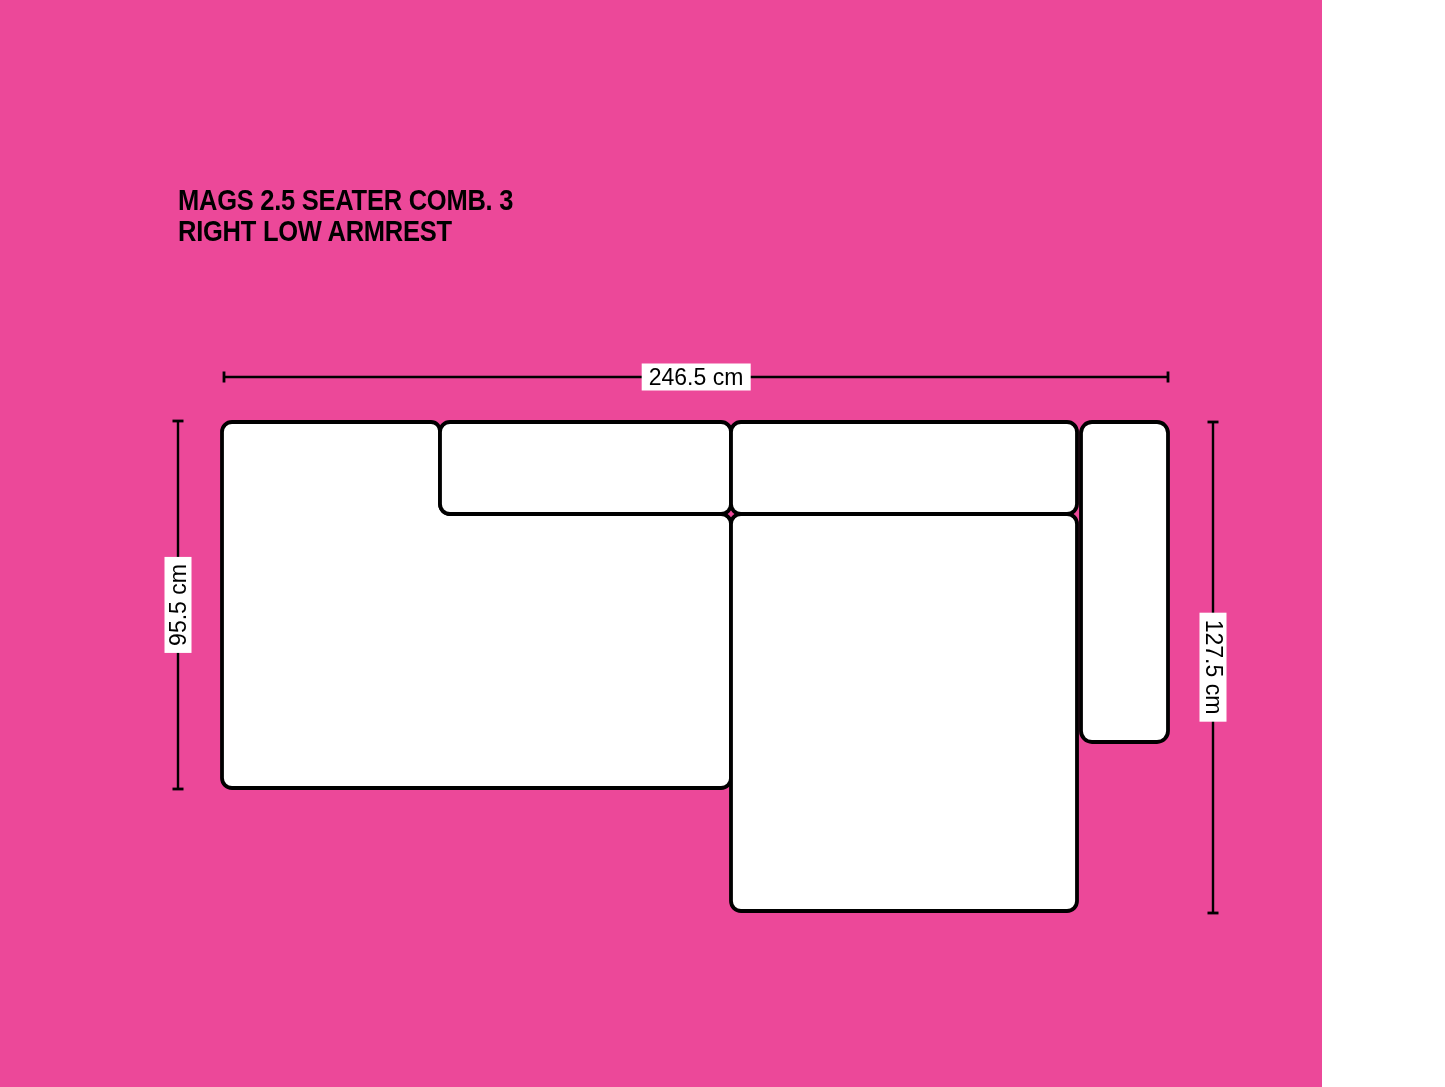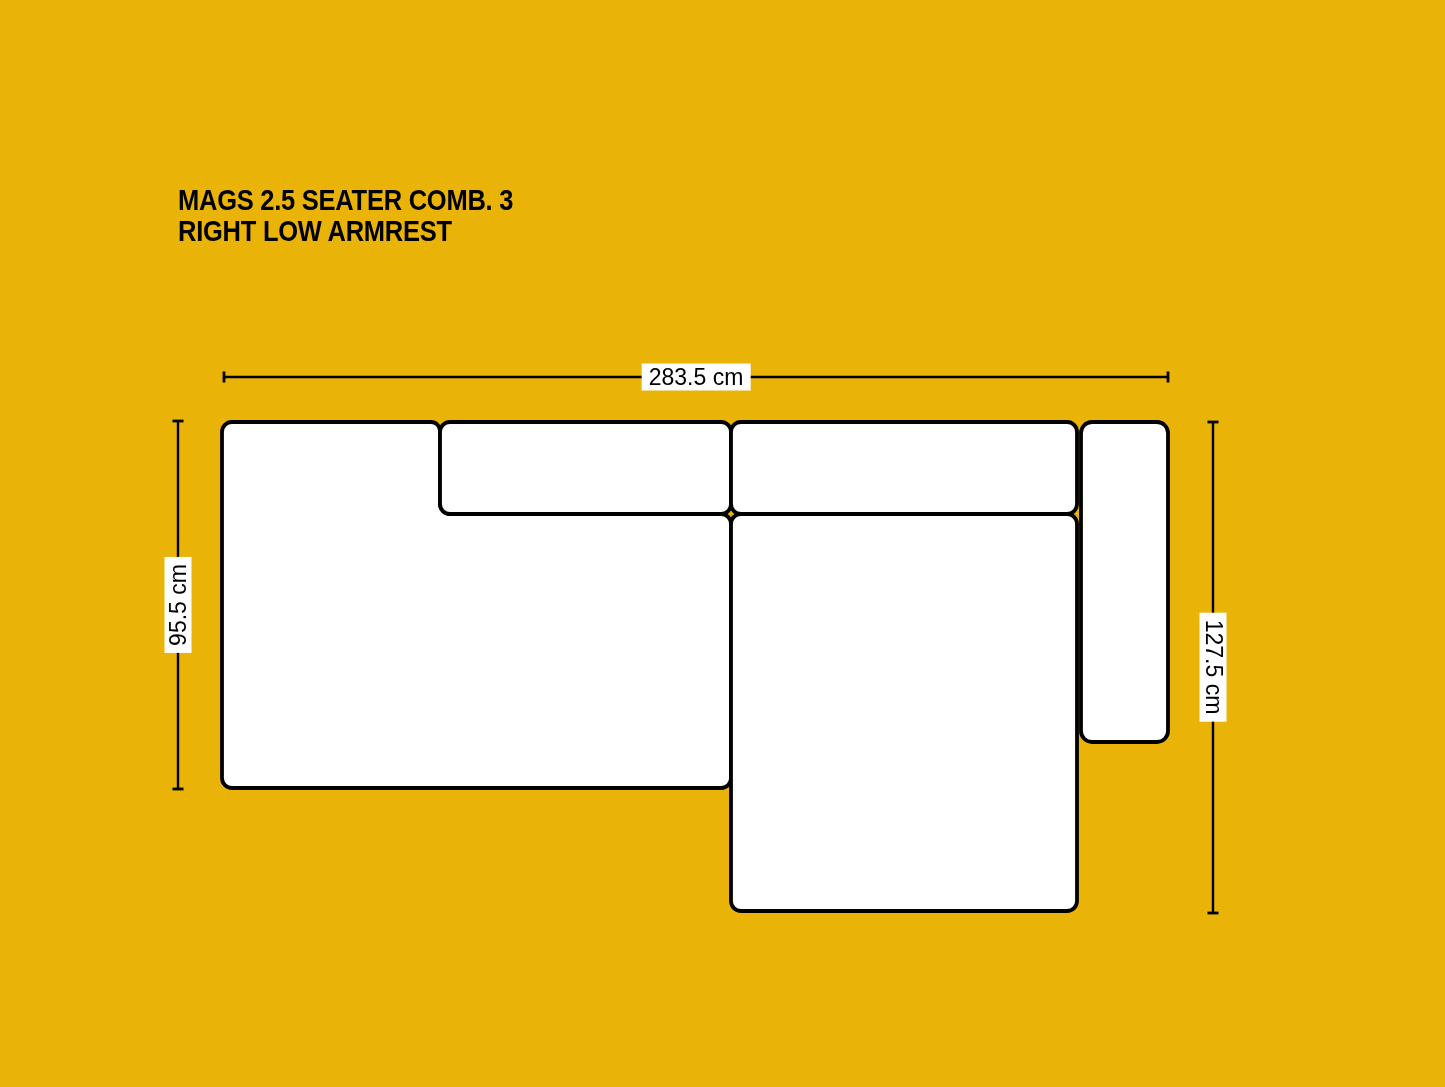--- a/index.html
+++ b/index.html
@@ -3,23 +3,23 @@
 <meta charset="utf-8">
 <style>
   html, body {
     margin: 0;
     padding: 0;
     background: #ffffff;
     font-family: "Liberation Sans", sans-serif;
   }
   .canvas {
     position: relative;
-    width: 1445px;
+    width: 1322px;
     height: 1087px;
-    background: #eab308;
+    background: #ec4899;
     overflow: hidden;
   }
   .title-block {
     position: absolute;
     left: 178px;
     top: 184px;
     color: #000000;
     font-weight: 700;
     font-size: 30px;
     line-height: 31px;
@@ -94,17 +94,17 @@
       <rect x="731" y="514" width="346" height="397" rx="10" ry="10"></rect>
 
       <rect x="440" y="422" width="291" height="92" rx="10" ry="10"></rect>
 
       <rect x="731" y="422" width="346" height="92" rx="10" ry="10"></rect>
 
       <rect x="1081" y="422" width="87" height="320" rx="11" ry="11"></rect>
     </g>
   </svg>
 
-  <div class="dim-label top">283.5 cm</div>
+  <div class="dim-label top">246.5 cm</div>
   <div class="dim-label left">95.5 cm</div>
   <div class="dim-label right">127.5 cm</div>
 
 </div>
 
 </body></html>

